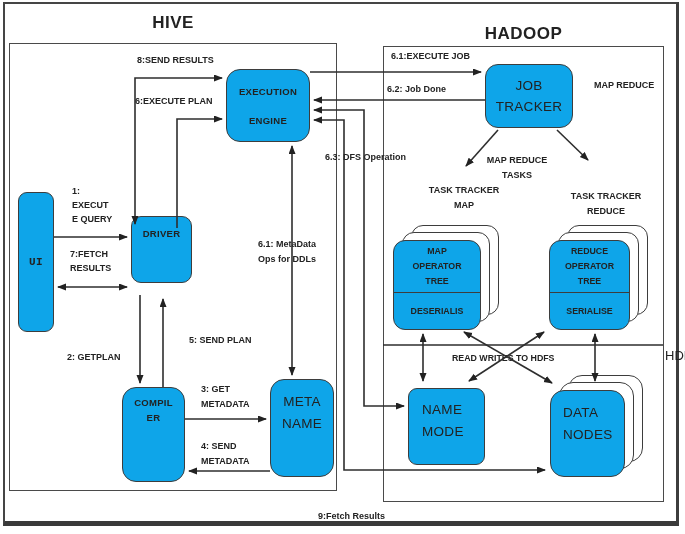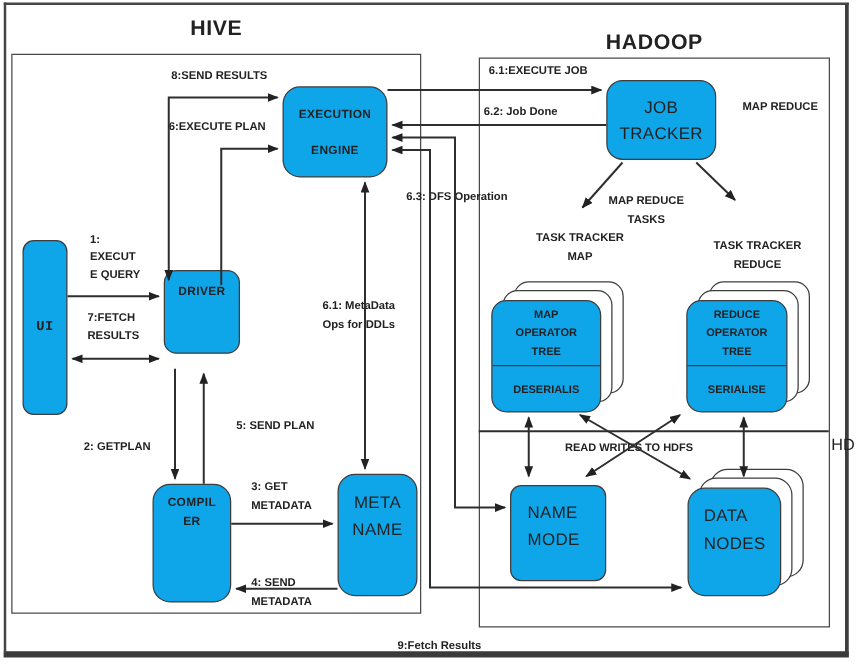--- a/index.html
+++ b/index.html
@@ -142,21 +142,21 @@
   <div class="lbl" style="left:70px;top:247px;">
     <span>7:FETCH</span>
     <span>RESULTS</span>
   </div>
   <div class="lbl" style="left:67px;top:350px;">2: GETPLAN</div>
   <div class="lbl" style="left:189px;top:333px;">5: SEND PLAN</div>
   <div class="lbl" style="left:201px;top:382px;line-height:15px;">
     <span>3: GET</span>
     <span>METADATA</span>
   </div>
-  <div class="lbl" style="left:201px;top:439px;line-height:15px;margin-top:20px;">
+  <div class="lbl" style="left:201px;top:439px;line-height:15px;">
     <span>4: SEND</span>
     <span>METADATA</span>
   </div>
   <div class="lbl" style="left:258px;top:237px;line-height:15px;">
     <span>6.1: MetaData</span>
     <span>Ops for DDLs</span>
   </div>
 
   <div class="lbl" style="left:391px;top:49px;">6.1:EXECUTE JOB</div>
   <div class="lbl" style="left:387px;top:82px;">6.2: Job Done</div>

